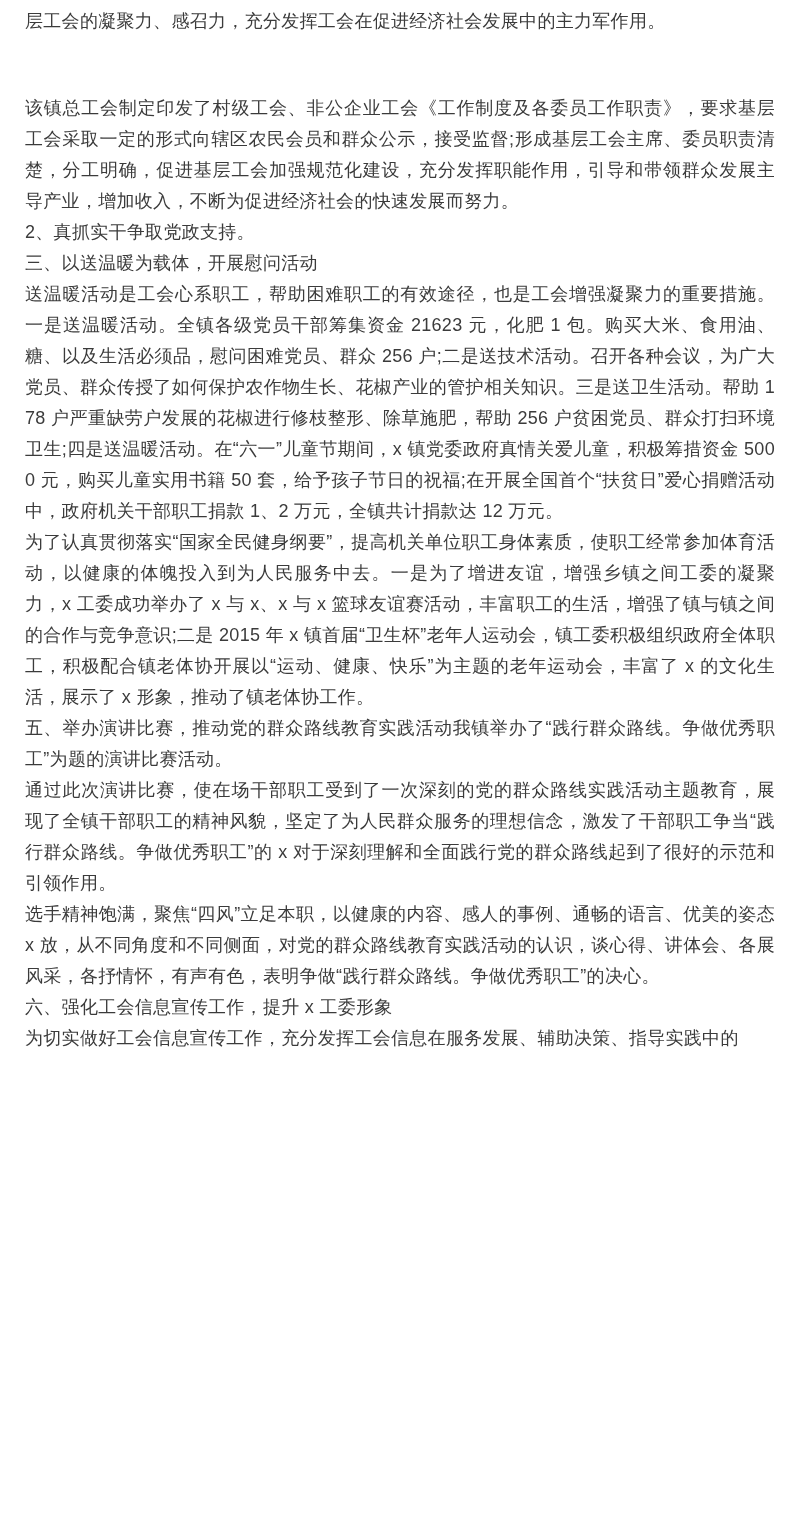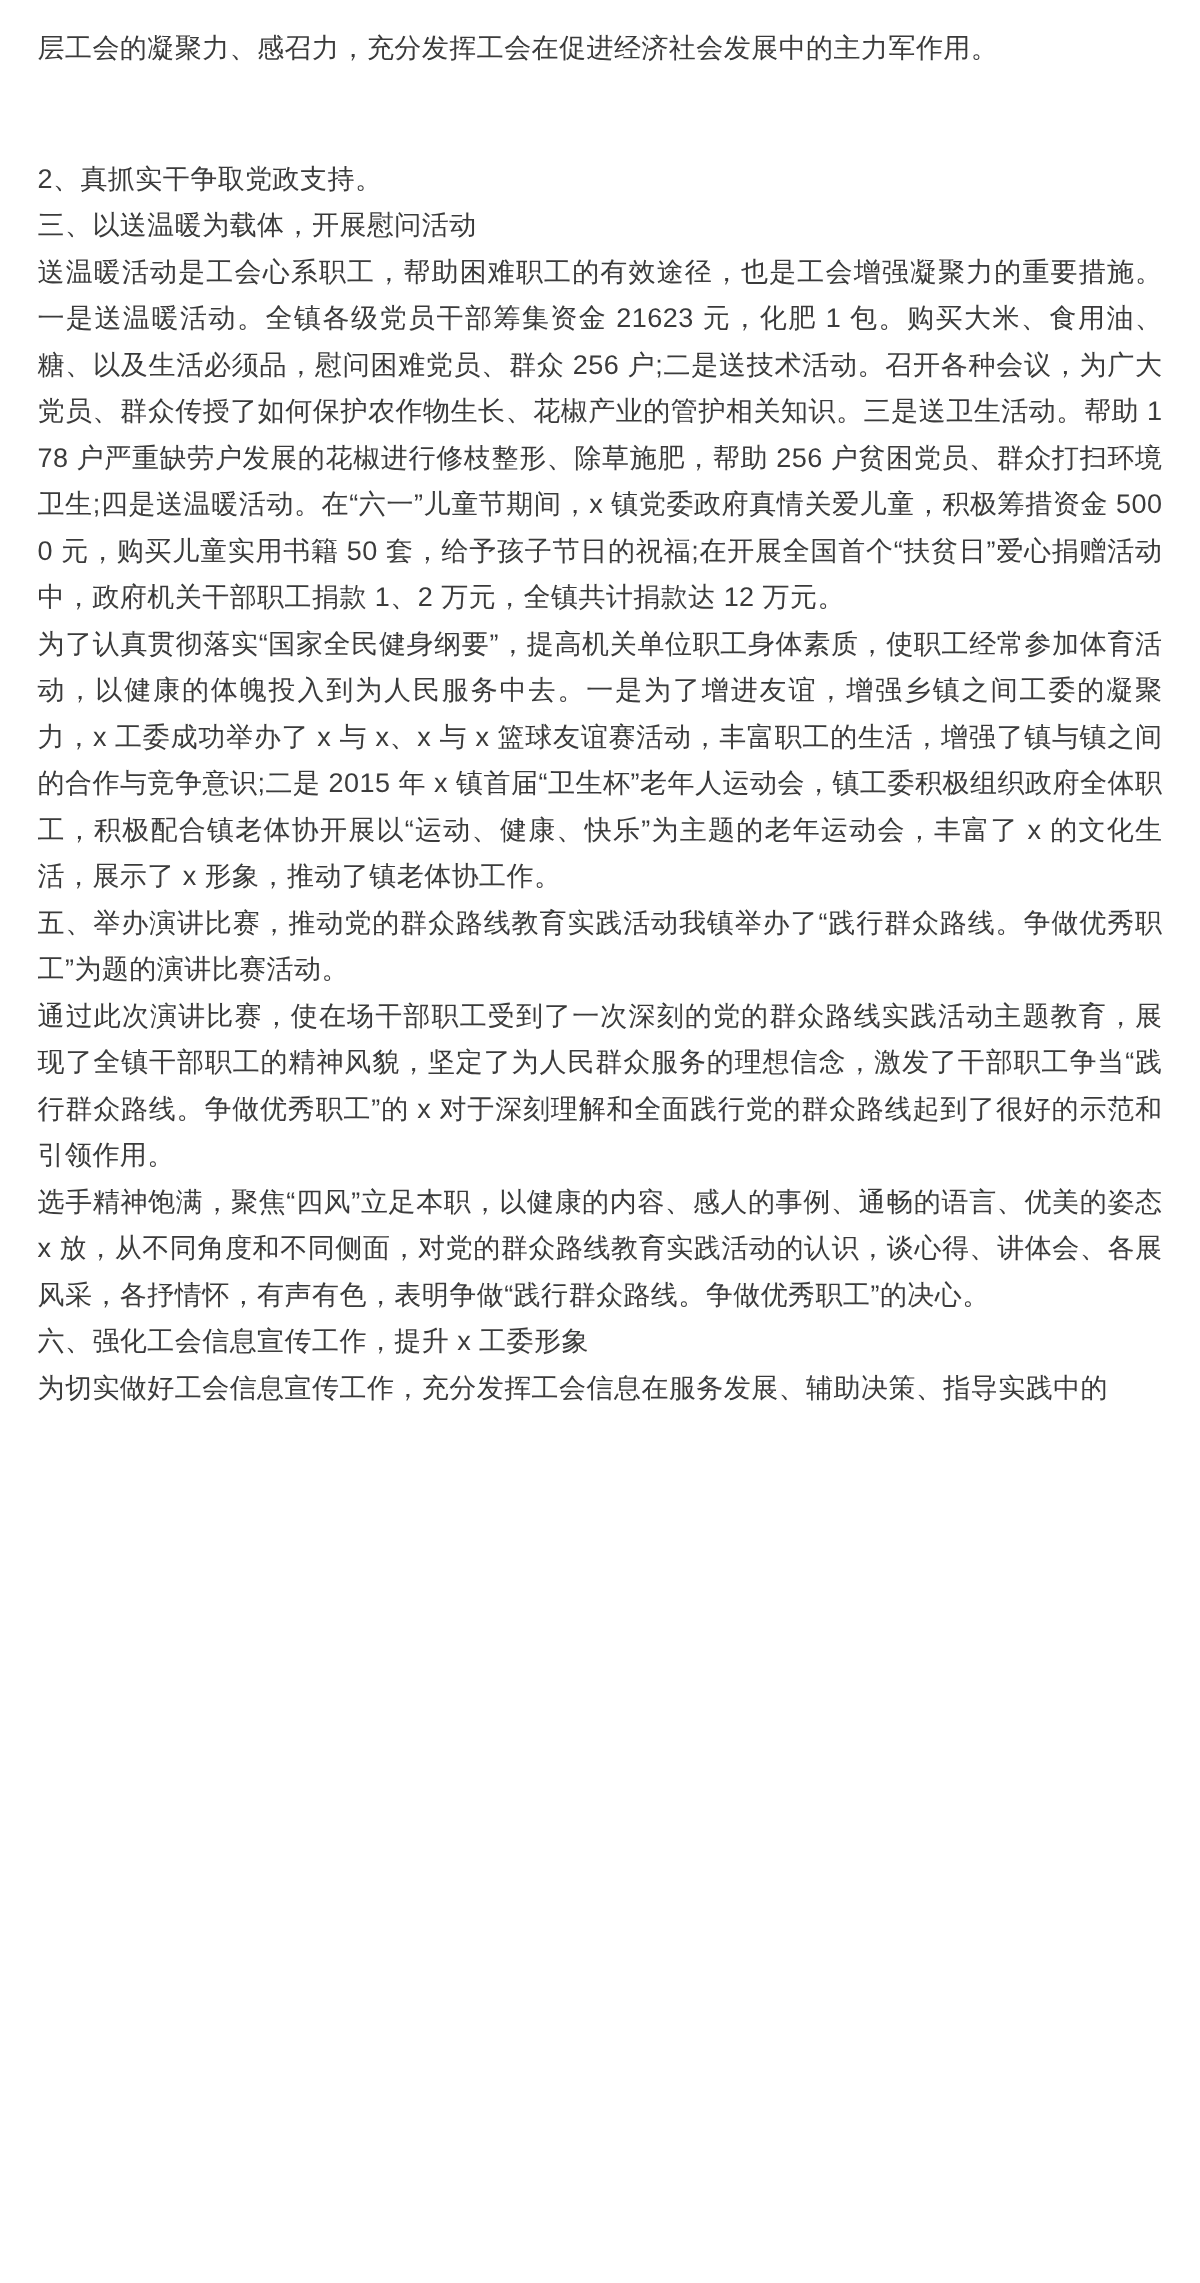--- a/index.html
+++ b/index.html
@@ -4,21 +4,21 @@
 <style>
   html, body {
     margin: 0;
     padding: 0;
     background: #ffffff;
   }
   .page {
     position: relative;
     width: 800px;
     height: 1276px;
-    margin: 11px auto;
+    margin: 0 auto;
     background: #ffffff;
     box-sizing: border-box;
     padding: 6px 25px 12px 25px;
     overflow: hidden;
     font-family: "Liberation Sans", "DejaVu Sans", sans-serif;
   }
   .doc p {
     margin: 0;
     font-size: 18px;
     line-height: 31px;
@@ -46,20 +46,21 @@
     display: inline-block;
     width: 58px;
   }
 </style>
 </head>
 <body>
 
 <div class="page">
   <div class="doc" id="doc">
       <p class="para lead">层工会的凝聚力、感召力，充分发挥工会在促进经济社会发展中的主力军作用。</p>
+      <p class="para">该镇总工会制定印发了村级工会、非公企业工会《工作制度及各委员工作职责》，要求基层工会采取一定的形式向辖区农民会员和群众公示，接受监督;形成基层工会主席、委员职责清楚，分工明确，促进基层工会加强规范化建设，充分发挥职能作用，引导和带领群众发展主导产业，增加收入，不断为促进经济社会的快速发展而努力。</p>
       <p class="para">2、真抓实干争取党政支持。</p>
       <p class="para">三、以送温暖为载体，开展慰问活动</p>
       <p class="para">送温暖活动是工会心系职工，帮助困难职工的有效途径，也是工会增强凝聚力的重要措施。一是送温暖活动。全镇各级党员干部筹集资金 21623 元，化肥 1 包。购买大米、食用油、糖、以及生活必须品，慰问困难党员、群众 256 户;二是送技术活动。召开各种会议，为广大党员、群众传授了如何保护农作物生长、花椒产业的管护相关知识。三是送卫生活动。帮助 178 户严重缺劳户发展的花椒进行修枝整形、除草施肥，帮助 256 户贫困党员、群众打扫环境卫生;四是送温暖活动。在“六一”儿童节期间，x 镇党委政府真情关爱儿童，积极筹措资金 5000 元，购买儿童实用书籍 50 套，给予孩子节日的祝福;在开展全国首个“扶贫日”爱心捐赠活动中，政府机关干部职工捐款 1、2 万元，全镇共计捐款达 12 万元。</p>
       <p class="para">为了认真贯彻落实“国家全民健身纲要”，提高机关单位职工身体素质，使职工经常参加体育活动，以健康的体魄投入到为人民服务中去。一是为了增进友谊，增强乡镇之间工委的凝聚力，x 工委成功举办了 x 与 x、x 与 x 篮球友谊赛活动，丰富职工的生活，增强了镇与镇之间的合作与竞争意识;二是 2015 年 x 镇首届“卫生杯”老年人运动会，镇工委积极组织政府全体职工，积极配合镇老体协开展以“运动、健康、快乐”为主题的老年运动会，丰富了 x 的文化生活，展示了 x 形象，推动了镇老体协工作。</p>
       <p class="para">五、举办演讲比赛，推动党的群众路线教育实践活动我镇举办了“践行群众路线。争做优秀职工”为题的演讲比赛活动。</p>
       <p class="para">通过此次演讲比赛，使在场干部职工受到了一次深刻的党的群众路线实践活动主题教育，展现了全镇干部职工的精神风貌，坚定了为人民群众服务的理想信念，激发了干部职工争当“践行群众路线。争做优秀职工”的 x 对于深刻理解和全面践行党的群众路线起到了很好的示范和引领作用。</p>
       <p class="para">选手精神饱满，聚焦“四风”立足本职，以健康的内容、感人的事例、通畅的语言、优美的姿态 x 放，从不同角度和不同侧面，对党的群众路线教育实践活动的认识，谈心得、讲体会、各展风采，各抒情怀，有声有色，表明争做“践行群众路线。争做优秀职工”的决心。</p>
       <p class="para">六、强化工会信息宣传工作，提升 x 工委形象</p>
       <p class="para">为切实做好工会信息宣传工作，充分发挥工会信息在服务发展、辅助决策、指导实践中的</p>
     </div>

